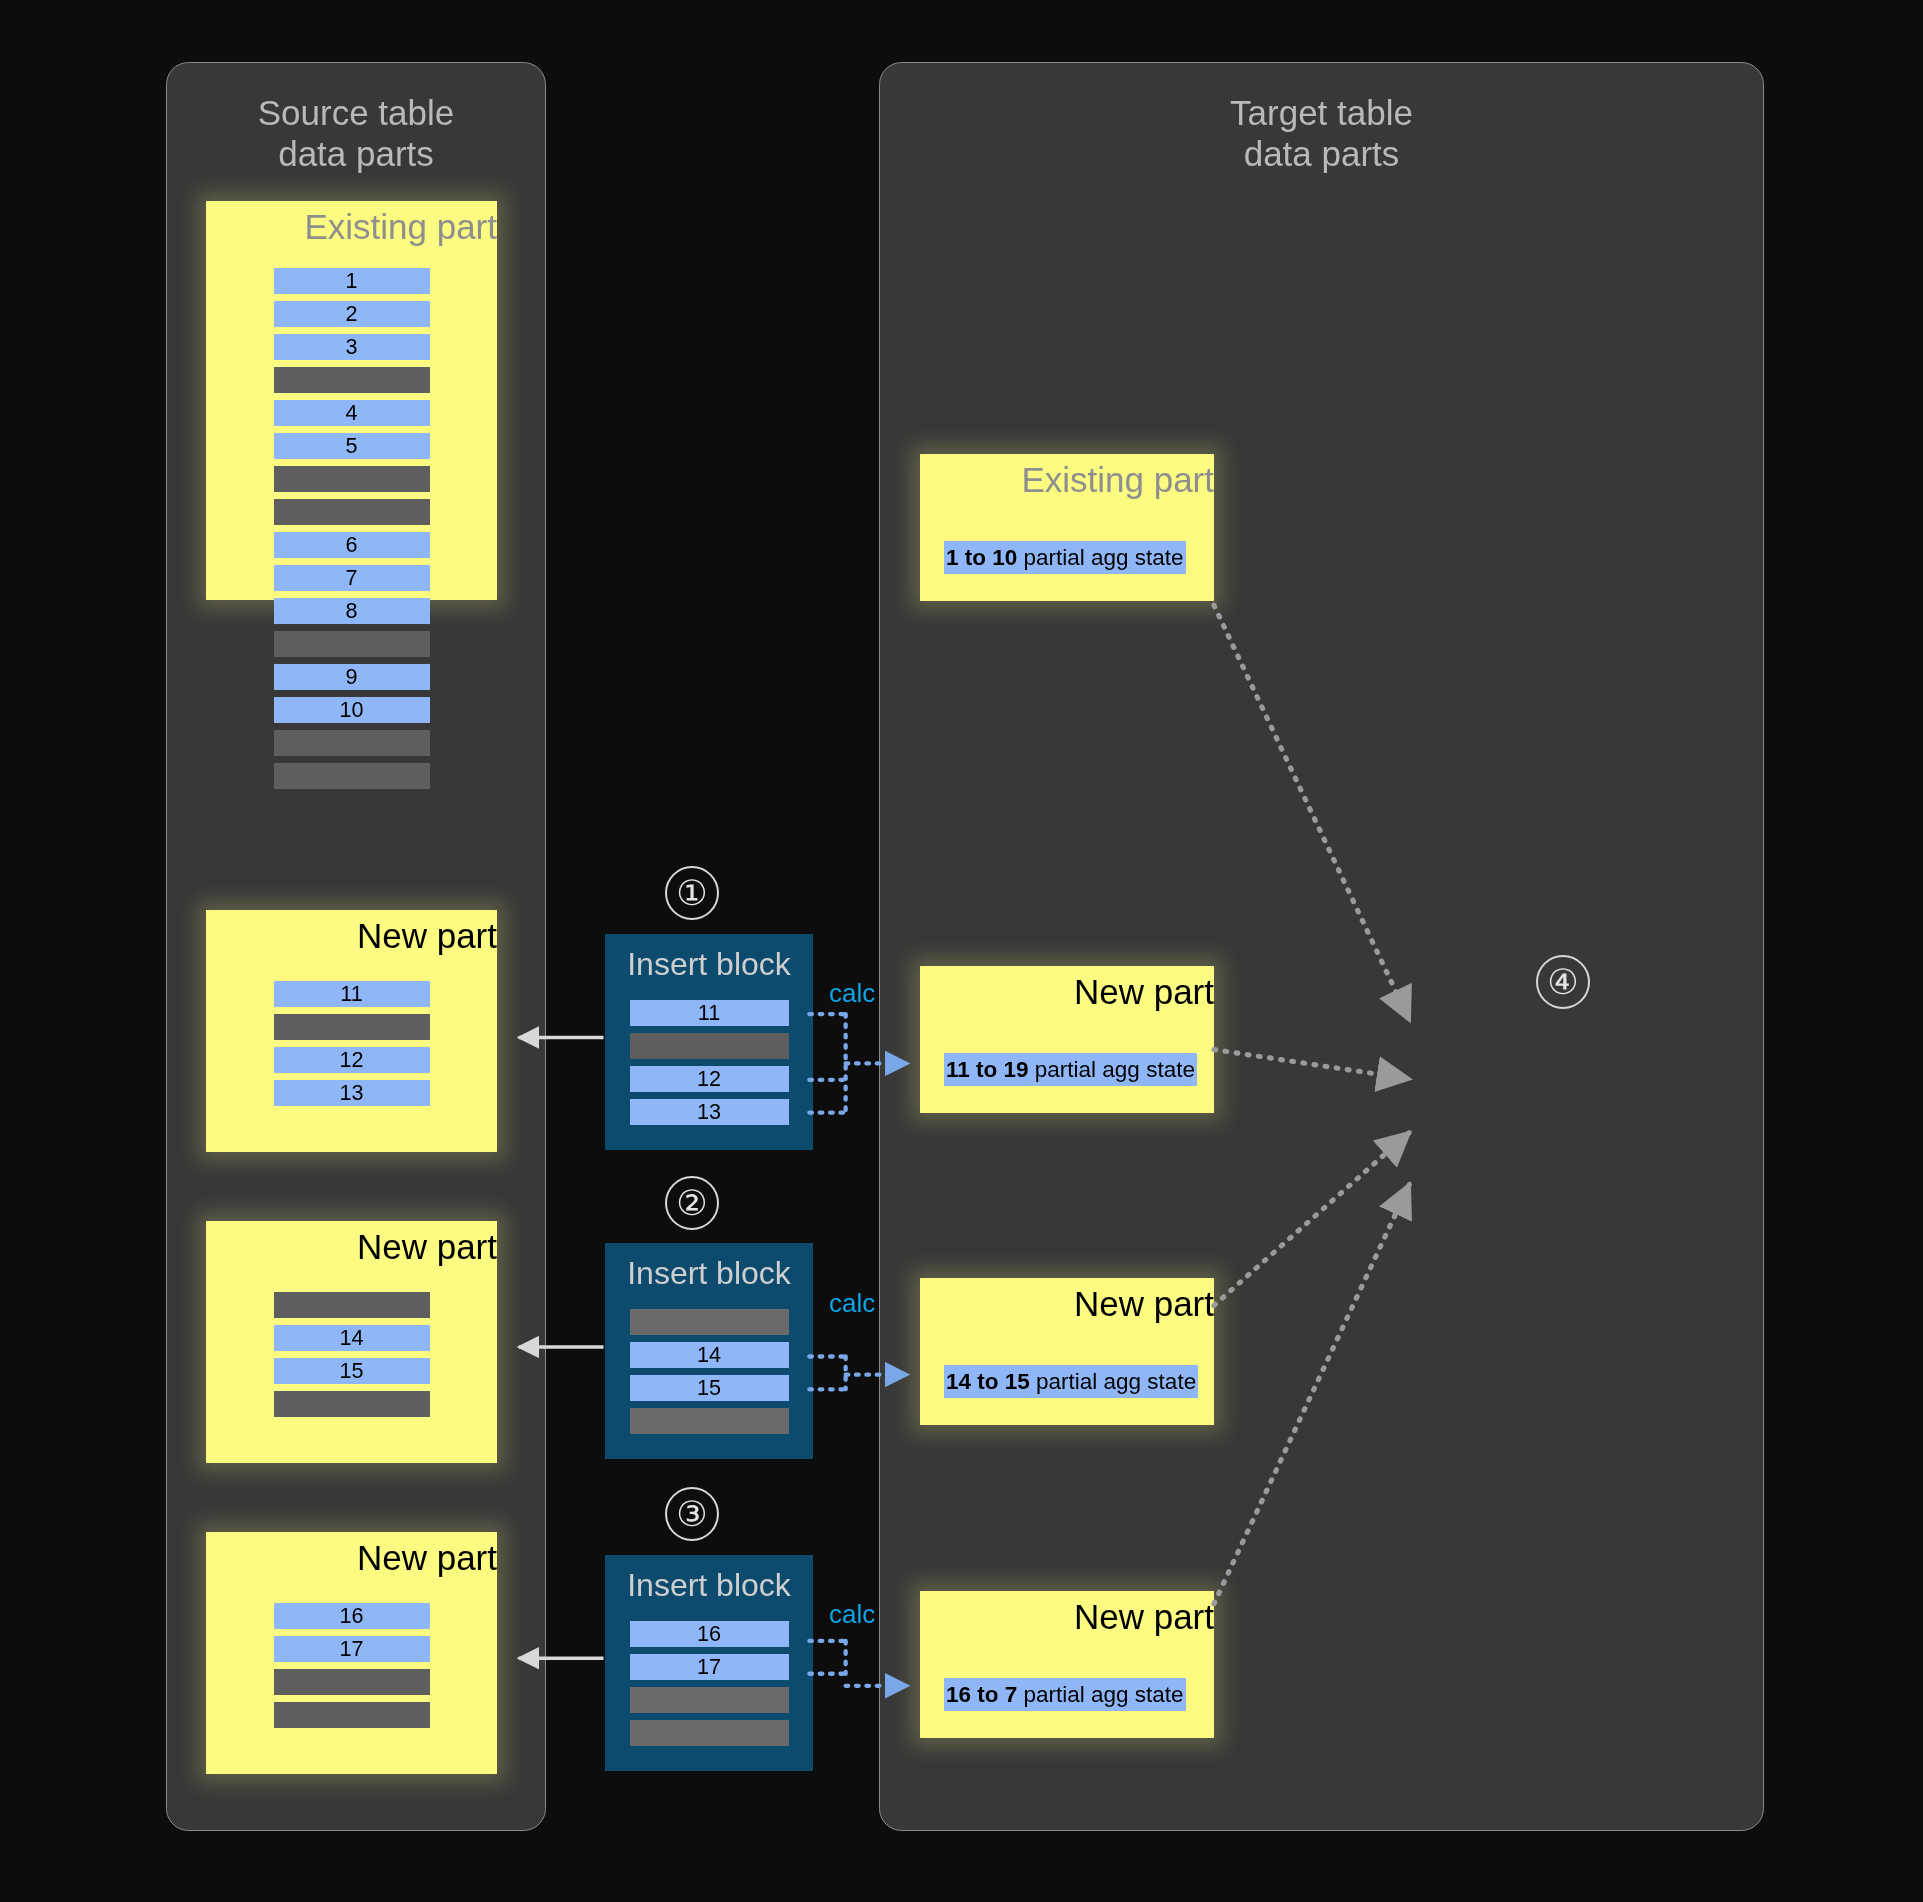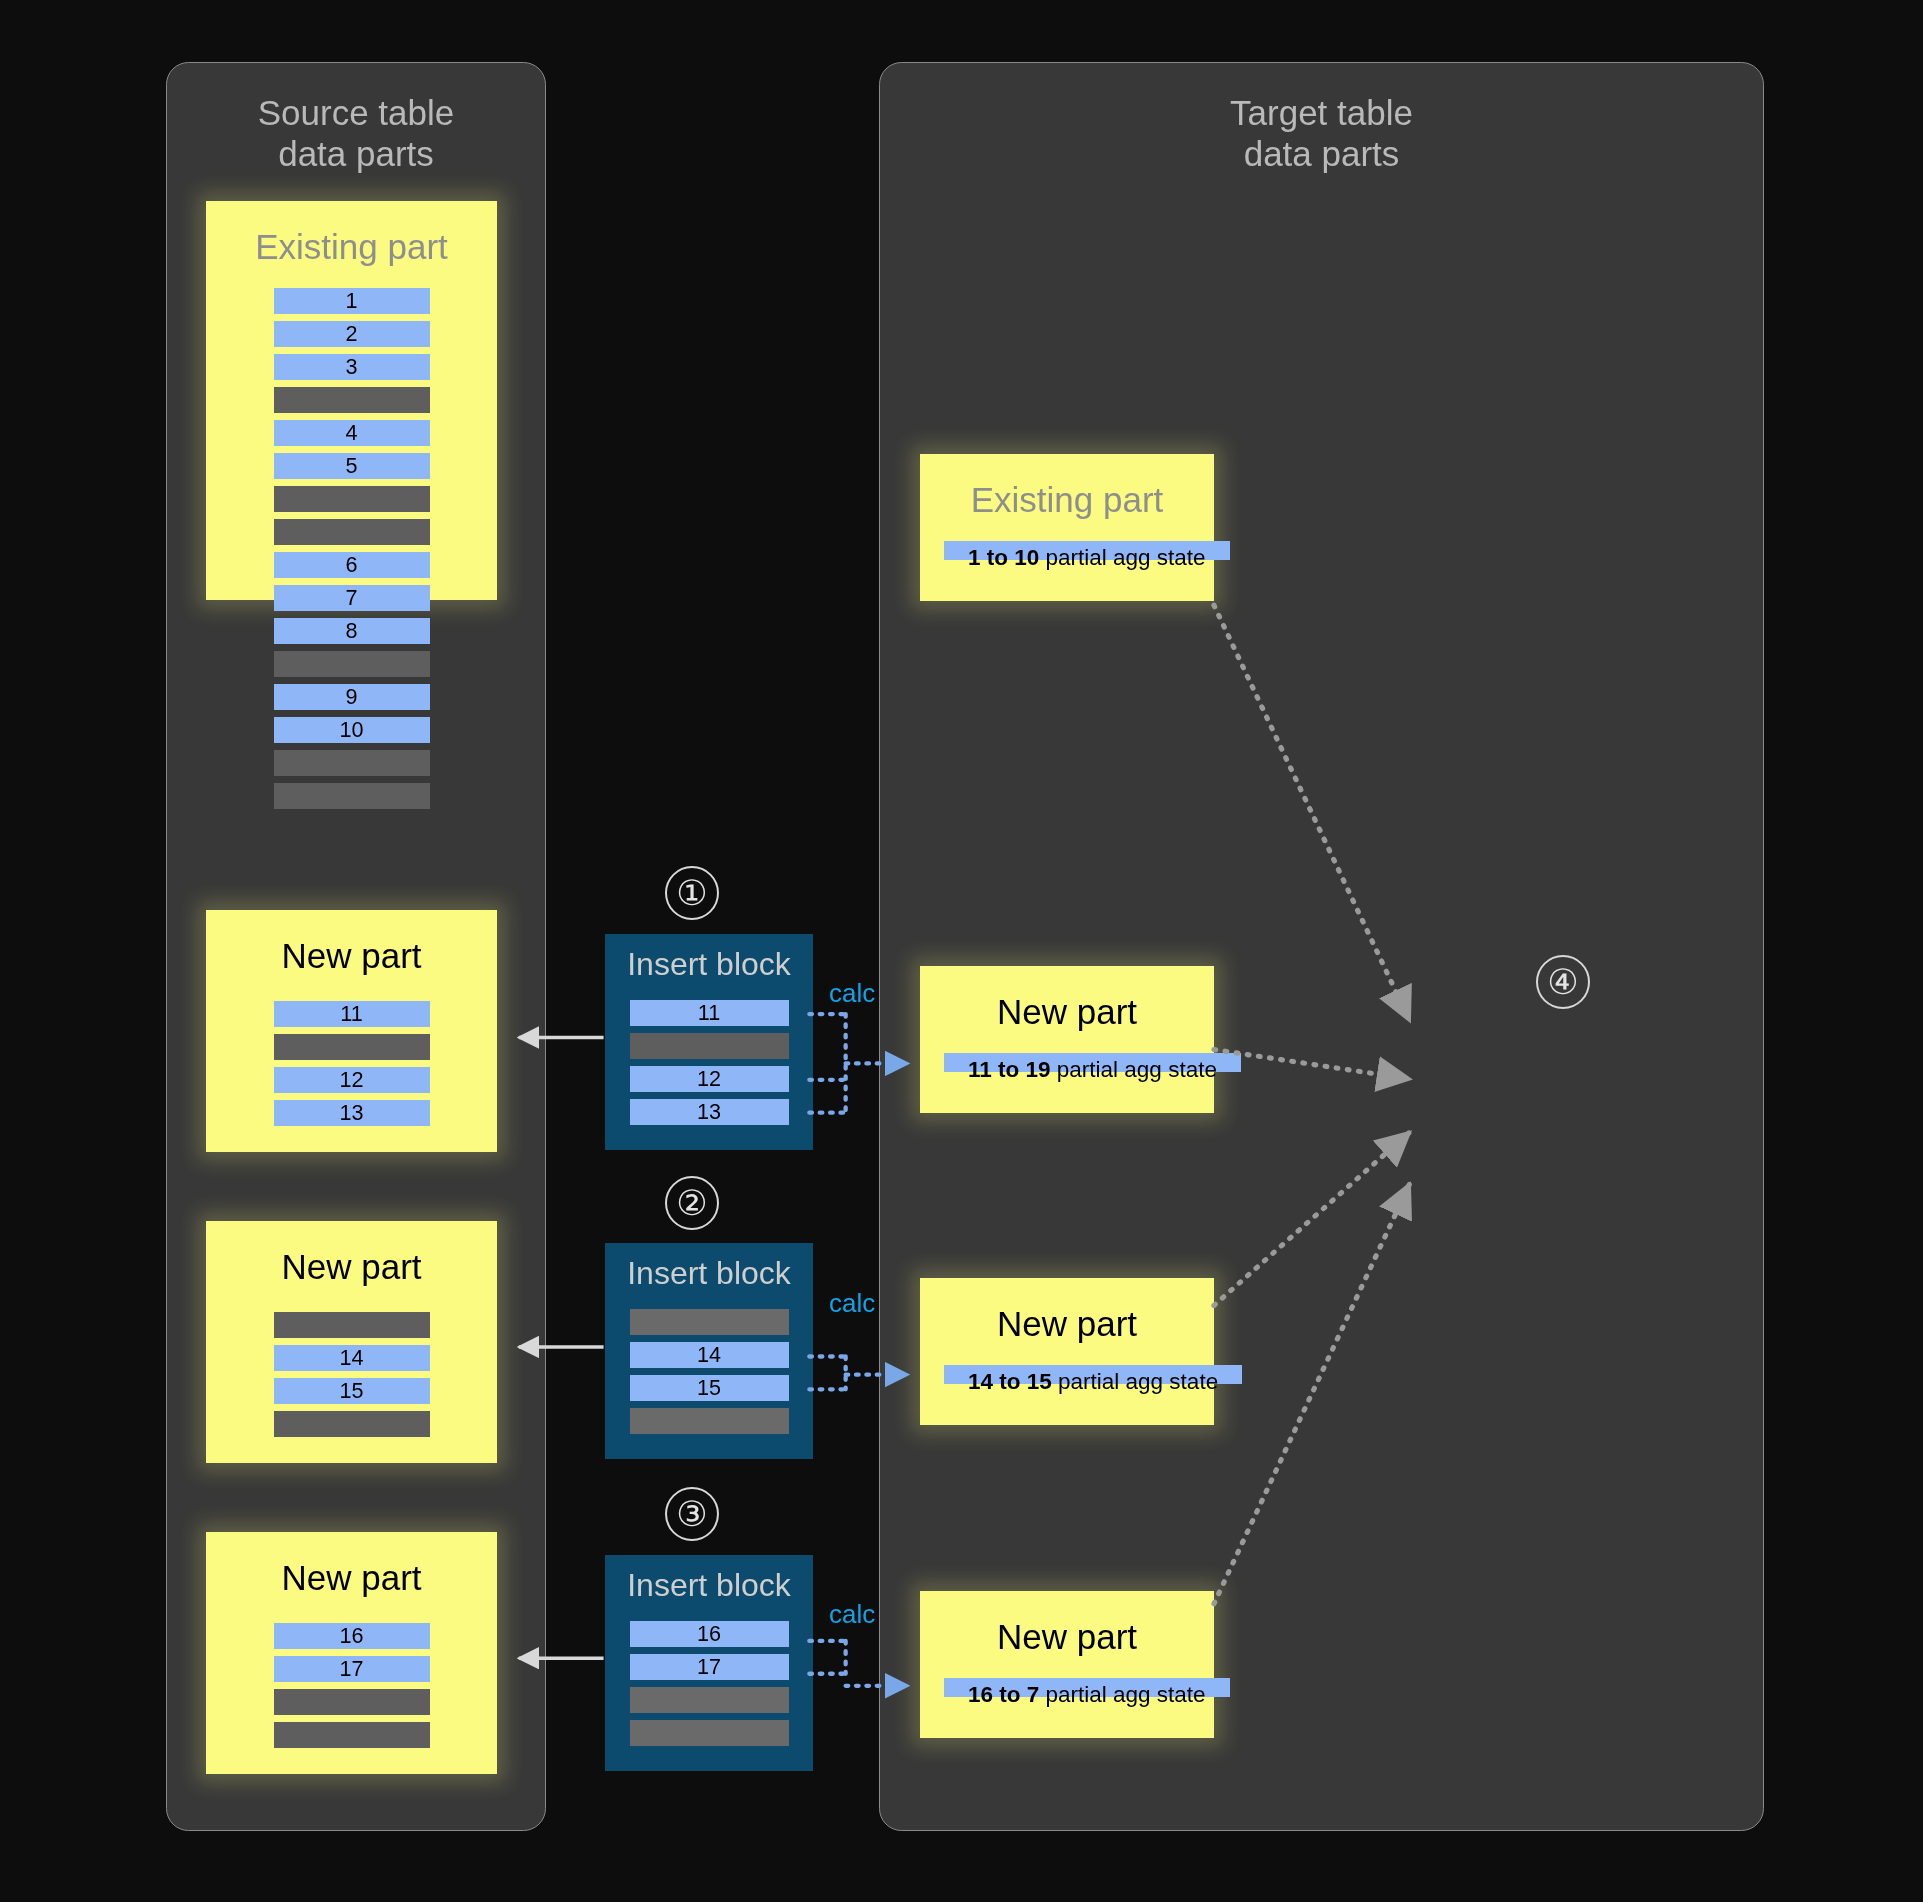--- a/index.html
+++ b/index.html
@@ -10,21 +10,21 @@
   
   .table-panel{position:absolute;background:#383838;border:1.7px solid #8a8a8a;
                border-radius:22.5px;box-sizing:border-box;}
   .panel-title{position:absolute;left:0;right:0;text-align:center;
                color:#b9b9b9;font-size:35px;line-height:1.18;font-weight:400;
                white-space:pre-line;}
 
   
   .part{position:absolute;background:#fbfb82;box-sizing:border-box;
         box-shadow:0 0 19px 8.6px rgba(250,250,130,.20);}
-  .part-title{text-align:center;font-size:35px;line-height:1;padding-top:28px;}
+  .part-title{text-align:right;font-size:35px;line-height:1;padding-top:8px;}
   .part-title.muted{color:#8e8e8e;}
   .part-title.dark{color:#000;}
 
   
   .rows{margin:0 auto;}
   .row{height:26px;margin-bottom:7px;box-sizing:border-box;
        font-size:21.6px;line-height:26px;text-align:center;color:#000;}
   .row.val{background:#8fb7f7;}
   .row.gray{background:#5e5e5e;}
 
@@ -38,21 +38,21 @@
   .ib-row.gray{background:#6a6a6a;}
   .ib-row.graydark{background:#5e5e5e;}
 
   
   .step{position:absolute;width:54px;height:54px;border:2.6px solid #d8d8d8;
         border-radius:50%;color:#e4e4e4;font-size:35px;line-height:50px;
         text-align:center;box-sizing:border-box;}
 
   
   .chip{position:absolute;background:#8fb7f7;color:#000;font-size:22.5px;
-        line-height:33px;height:19px;padding:0 24px;white-space:nowrap;
+        line-height:33px;height:33px;padding:0 2px;white-space:nowrap;
         box-sizing:border-box;}
   .chip b{font-weight:bold;}
 
   .calc-label{position:absolute;color:#0ea5e9;font-size:26px;}
 
   svg.overlay{position:absolute;inset:0;width:1923px;height:1902px;
               pointer-events:none;}
 </style>
 </head>
 <body>

